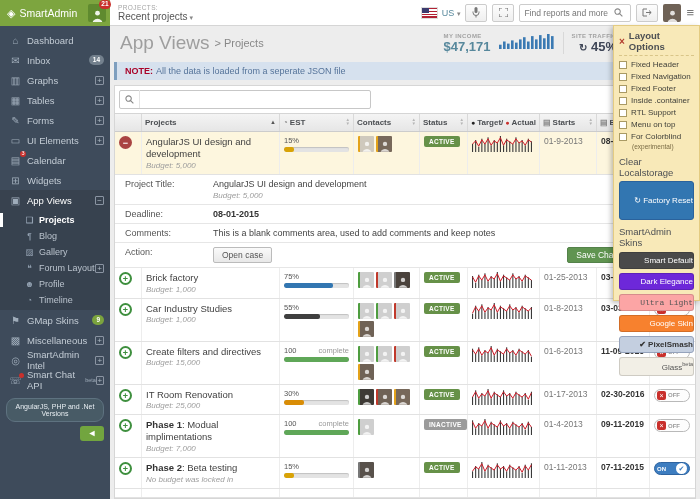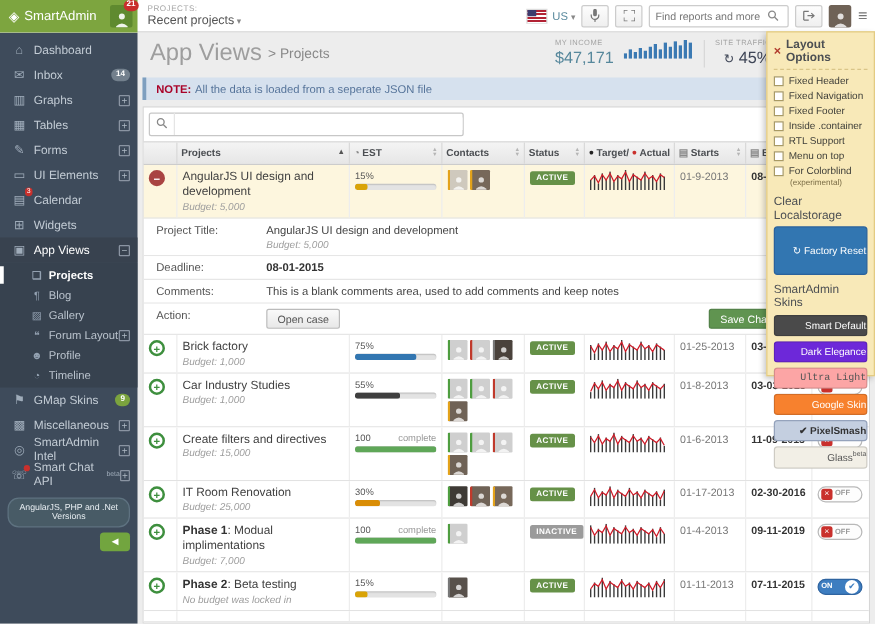--- a/index.html
+++ b/index.html
@@ -44,21 +44,21 @@
   .sb-child.active { color:#FFF; font-weight:bold; }
   .sb-child.active:before { content:""; position:absolute; left:0; top:1px; bottom:1px; width:3px; background:#FFF; }
   .ver-btn { margin:8px 6px 4px 6px; background:#485B66; border:1px solid #5E7280; color:#E8EEF2; font-size:7px; text-align:center; border-radius:9px; padding:4px 2px; cursor:pointer; }
   .collapse-btn { margin:4px 6px 0 auto; width:24px; height:15px; background:#72A53F; border-radius:3px; color:#FFF; font-size:9px; line-height:15px; text-align:center; display:block; cursor:pointer; }
 
   
   .content { position:absolute; top:26px; left:110px; width:590px; height:473px; background:#EDEDED; display:flex; flex-direction:column; }
   .page-head { height:36px; display:flex; align-items:center; padding:0 6px 0 10px; }
   .pt1 { font-size:19px; color:#9E9E9E; font-weight:normal; }
   .pt2 { font-size:11px; color:#888; margin-left:5px; }
-  .stats { margin-left:auto; display:flex; align-items:flex-start; gap:8px; }
+  .stats { margin-left:auto; display:flex; align-items:center; gap:8px;font-weight:bold; }
   .stat .sl { font-size:6px; color:#A3A3A3; letter-spacing:.4px; text-align:left; }
   .stat .sv { font-size:13px; color:#57889C; }
   .stat.dark .sv { color:#3F4657; }
   .vsep { width:1px; height:22px; background:#D8D8D8; }
   .cart-ic { color:#3E4B5B; }
 
   .note { margin:1px 4px 3px 4px; background:#D6E1EE; border-left:3px solid #7E9FBF; color:#56749A; font-size:9px; padding:4px 8px; }
   .note b { color:#A90329; margin-right:3px; }
 
   .panel { margin:2px 4px 0 4px; background:#FFF; border:1px solid #D6D6D6; flex:1; }

